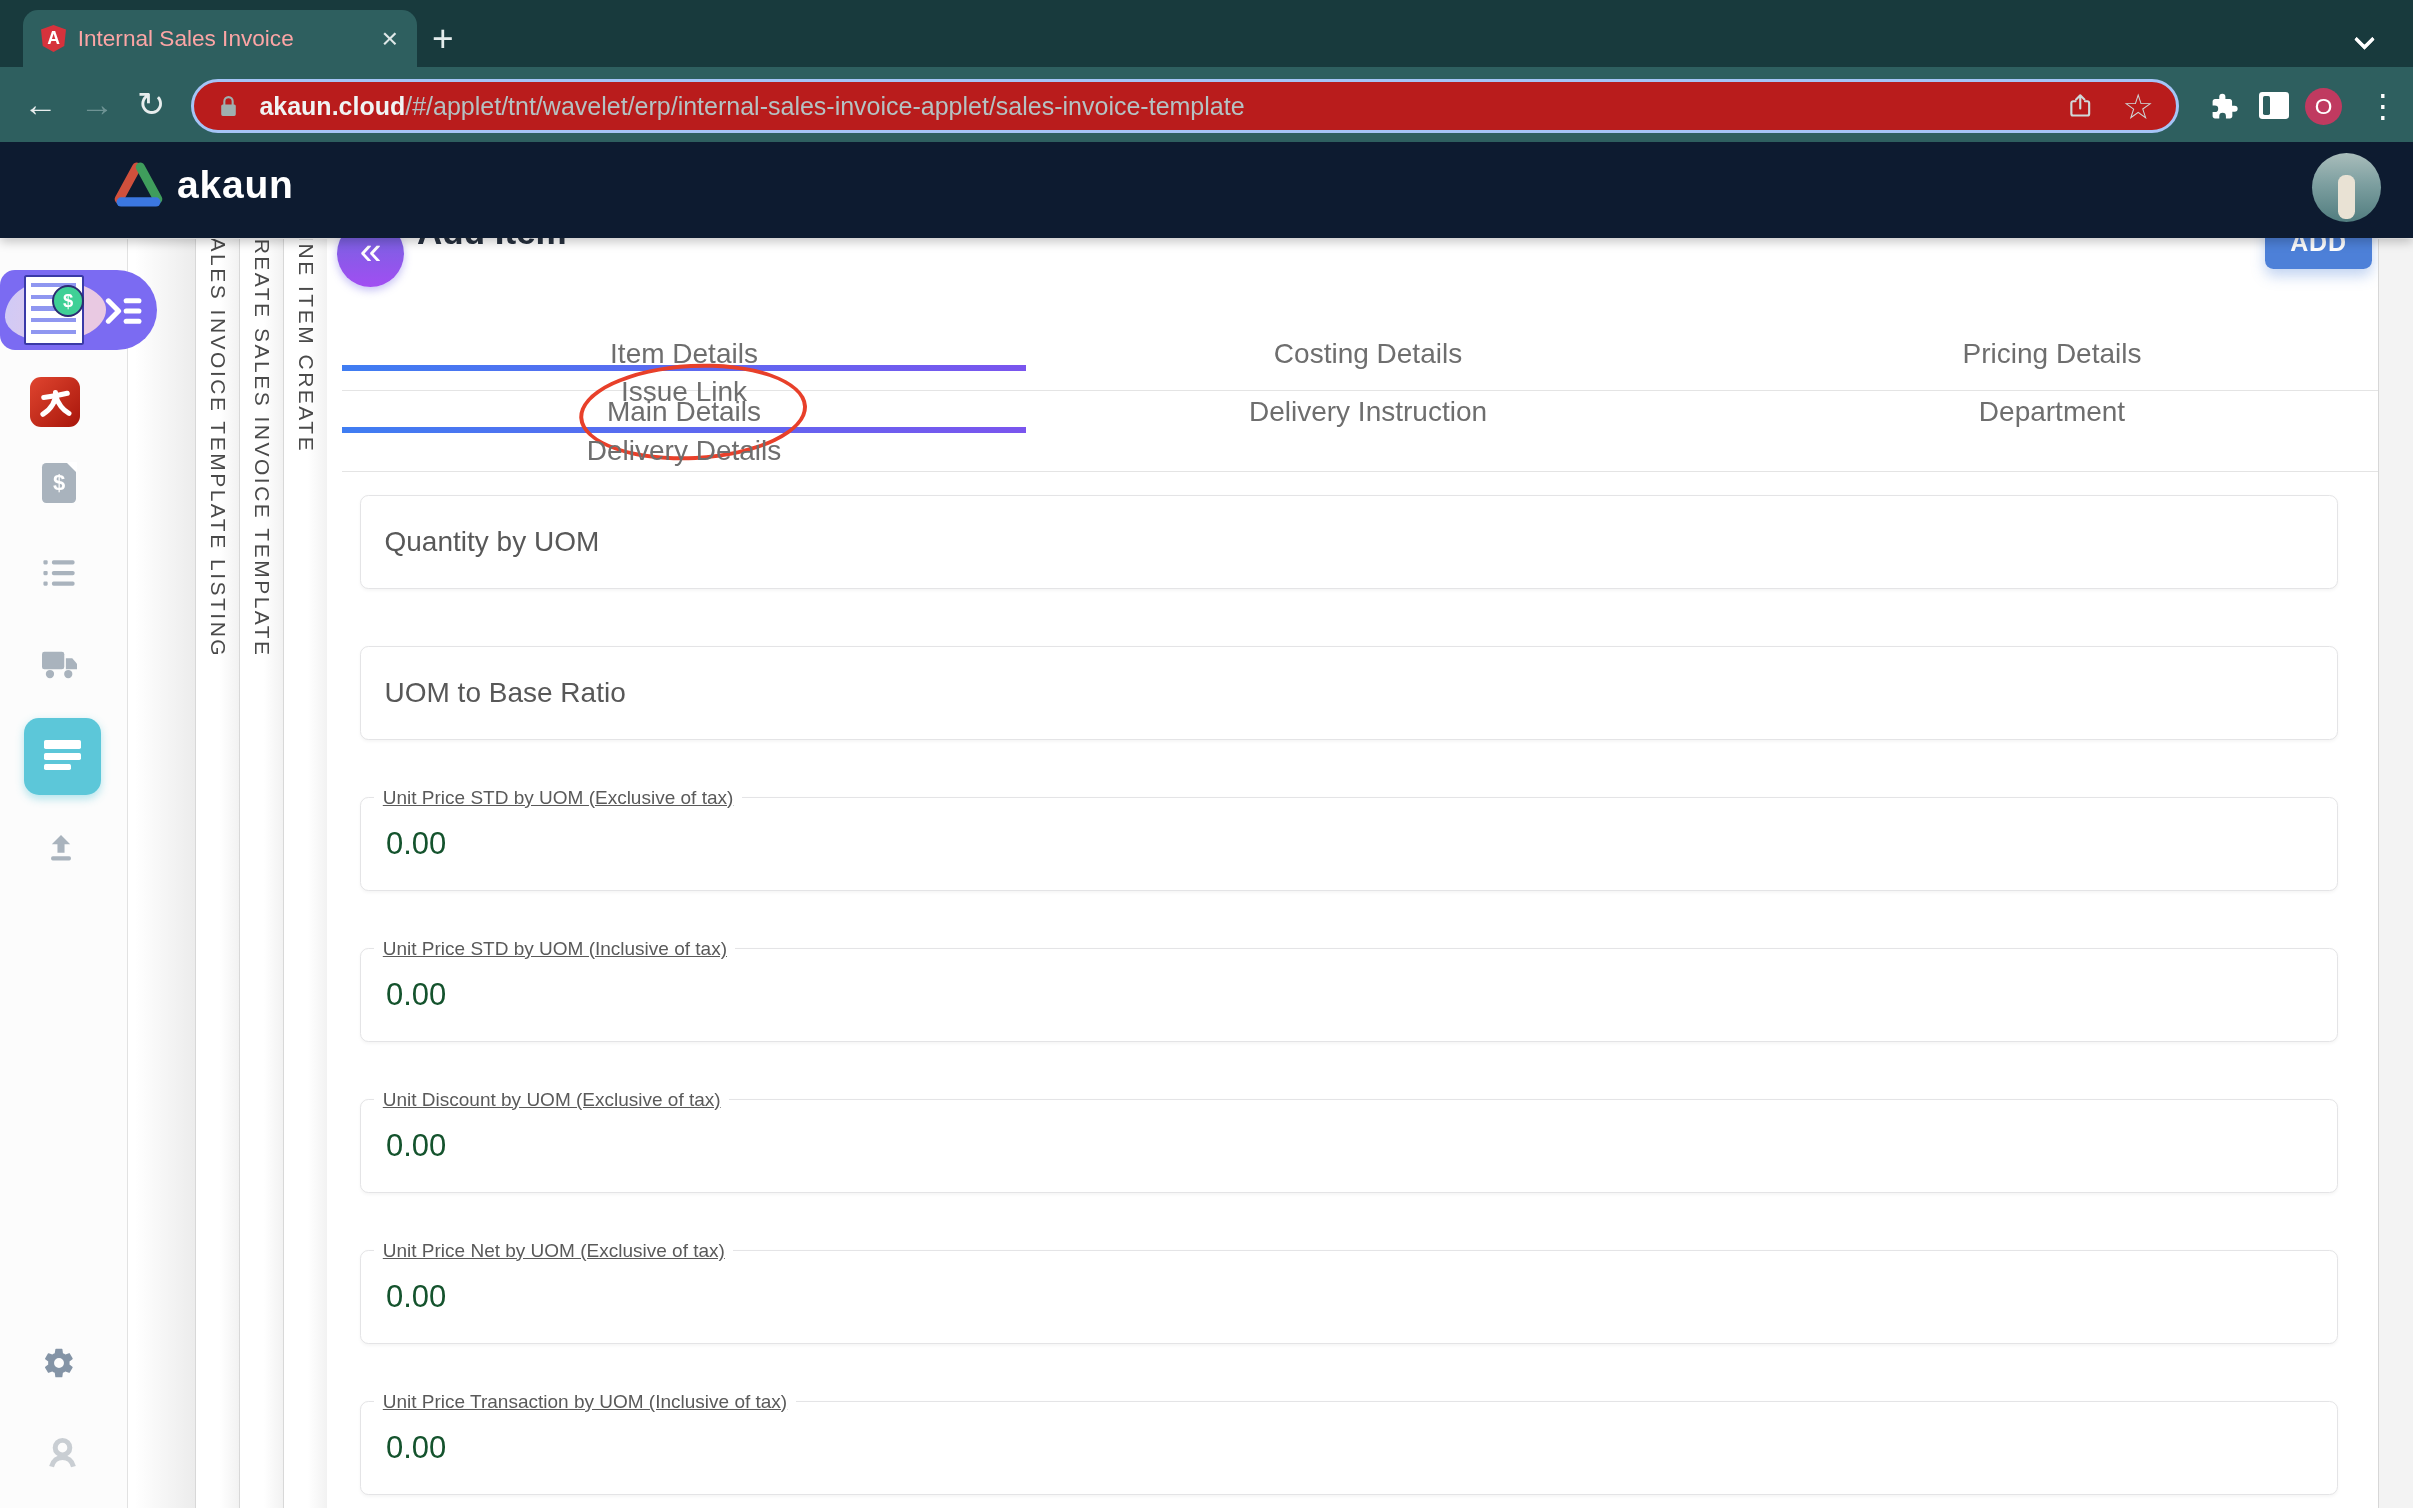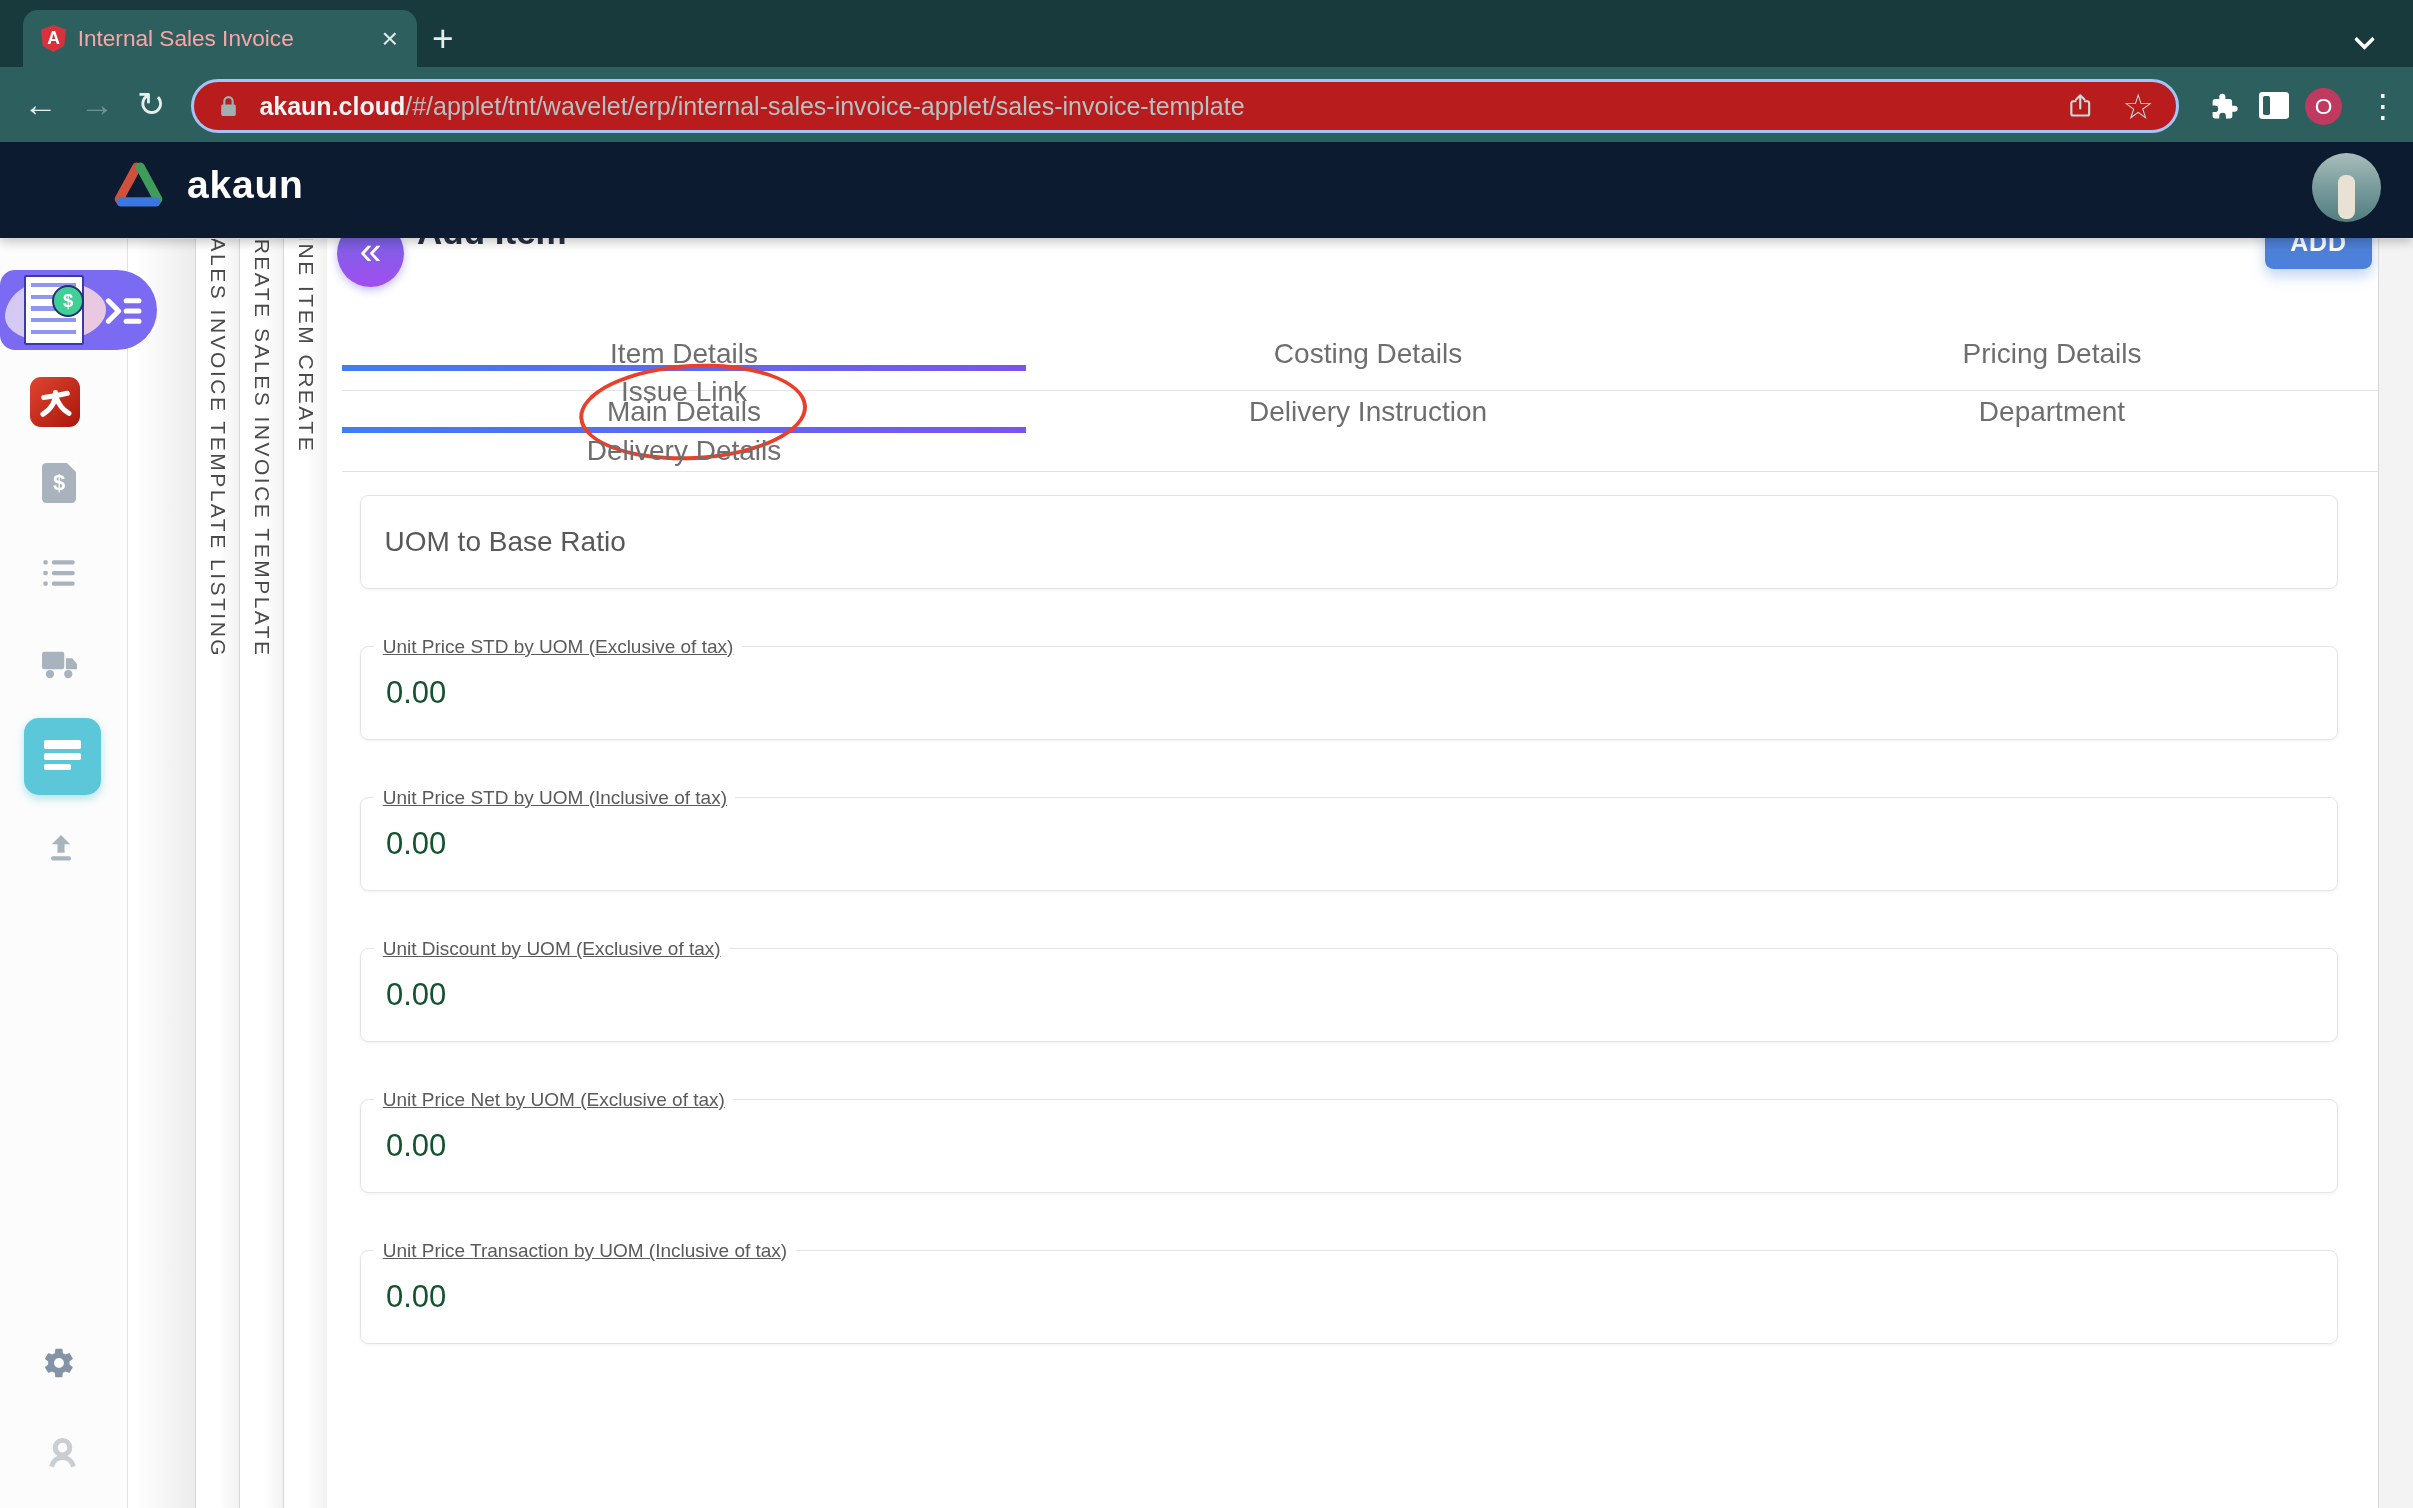--- a/index.html
+++ b/index.html
@@ -35,21 +35,21 @@
   .panel-ic::after { content:""; position:absolute; left:4.2px; top:4.2px; bottom:4.2px; width:6.7px; background:#2e5f5f; border-radius:1.7px; }
   .chrome-avatar { position:absolute; left:2305px; top:88px; width:37px; height:37px; border-radius:50%;
                    background:#c03a60; color:#fff; font-size:22.6px; display:flex; align-items:center; justify-content:center; }
   .dots { position:absolute; left:2367px; top:87px; color:#fff; font-size:32px; letter-spacing:0; }
 
   
   .appbar { position:absolute; left:0; top:142px; width:2413px; height:96px; background:#0d1b30; z-index:50;
             box-shadow:0 4.2px 10px rgba(0,0,0,.22); }
   .logo { position:absolute; left:111px; top:18.4px; display:flex; align-items:center; }
   .logo svg { width:55px; height:49px; }
-  .logo-text { color:#fff; font-size:39px; font-weight:bold; margin-left:21px; letter-spacing:0.8px; }
+  .logo-text { color:#fff; font-size:39px; font-weight:bold; margin-left:11px; letter-spacing:0.8px; }
   .app-avatar { position:absolute; left:2312px; top:11px; width:69px; height:69px; border-radius:50%; overflow:hidden;
                 background:linear-gradient(180deg,#a9bdbb 0%,#7d9fa0 45%,#517d7f 100%); }
   .app-avatar::after { content:""; position:absolute; left:26px; top:22px; width:17px; height:44px;
                        background:#e9e2d4; border-radius:7.5px; }
 
   
   .sidebar { position:absolute; left:0; top:239px; width:127px; height:1270px; background:#fcfcfc; z-index:30; }
   .rail-strip { position:absolute; left:127px; top:239px; width:68px; height:1270px; z-index:20;
                 background:linear-gradient(to right,#ffffff 10%,#ececec 100%); border-left:0.8px solid #e2e2e2; }
   .applet-pill { position:absolute; left:0; top:31px; width:157px; height:80px; background:#7b6bf2;
@@ -308,20 +308,24 @@
         <span>Department</span>
 
       </div>
       <div class="tabcell">
         <span>Delivery Details</span>
 
       </div>
   </div>
 
   <div class="fields">
+    <div class="field placeholder">
+        <span class="flabel">Quantity by UOM</span>
+        <span class="fvalue"></span>
+      </div>
       <div class="field placeholder">
         <span class="flabel">UOM to Base Ratio</span>
         <span class="fvalue"></span>
       </div>
       <div class="field floating">
         <span class="flabel">Unit Price STD by UOM (Exclusive of tax)</span>
         <span class="fvalue">0.00</span>
       </div>
       <div class="field floating">
         <span class="flabel">Unit Price STD by UOM (Inclusive of tax)</span>

